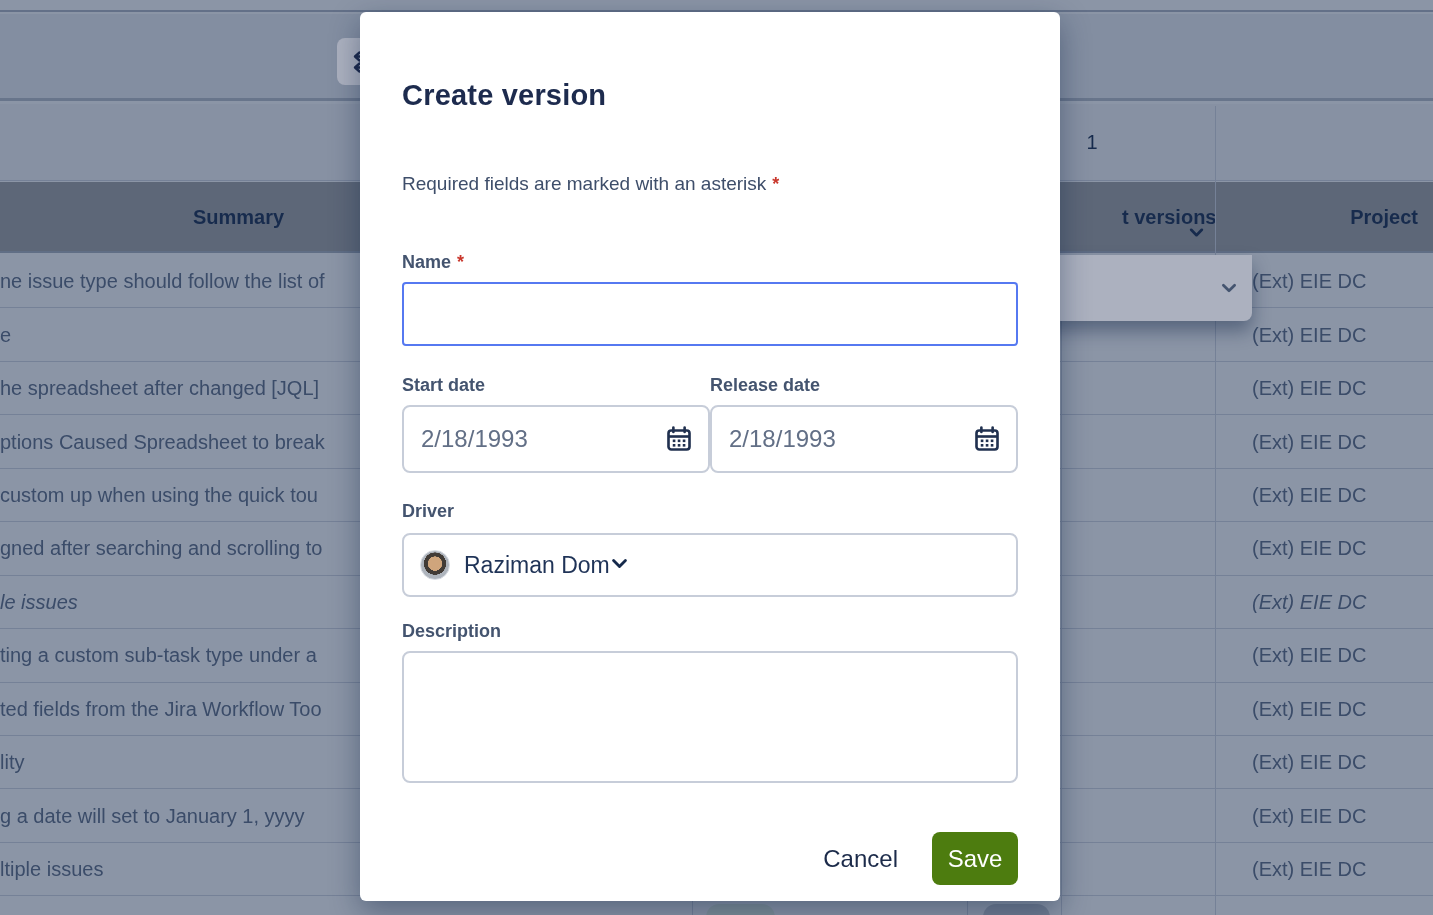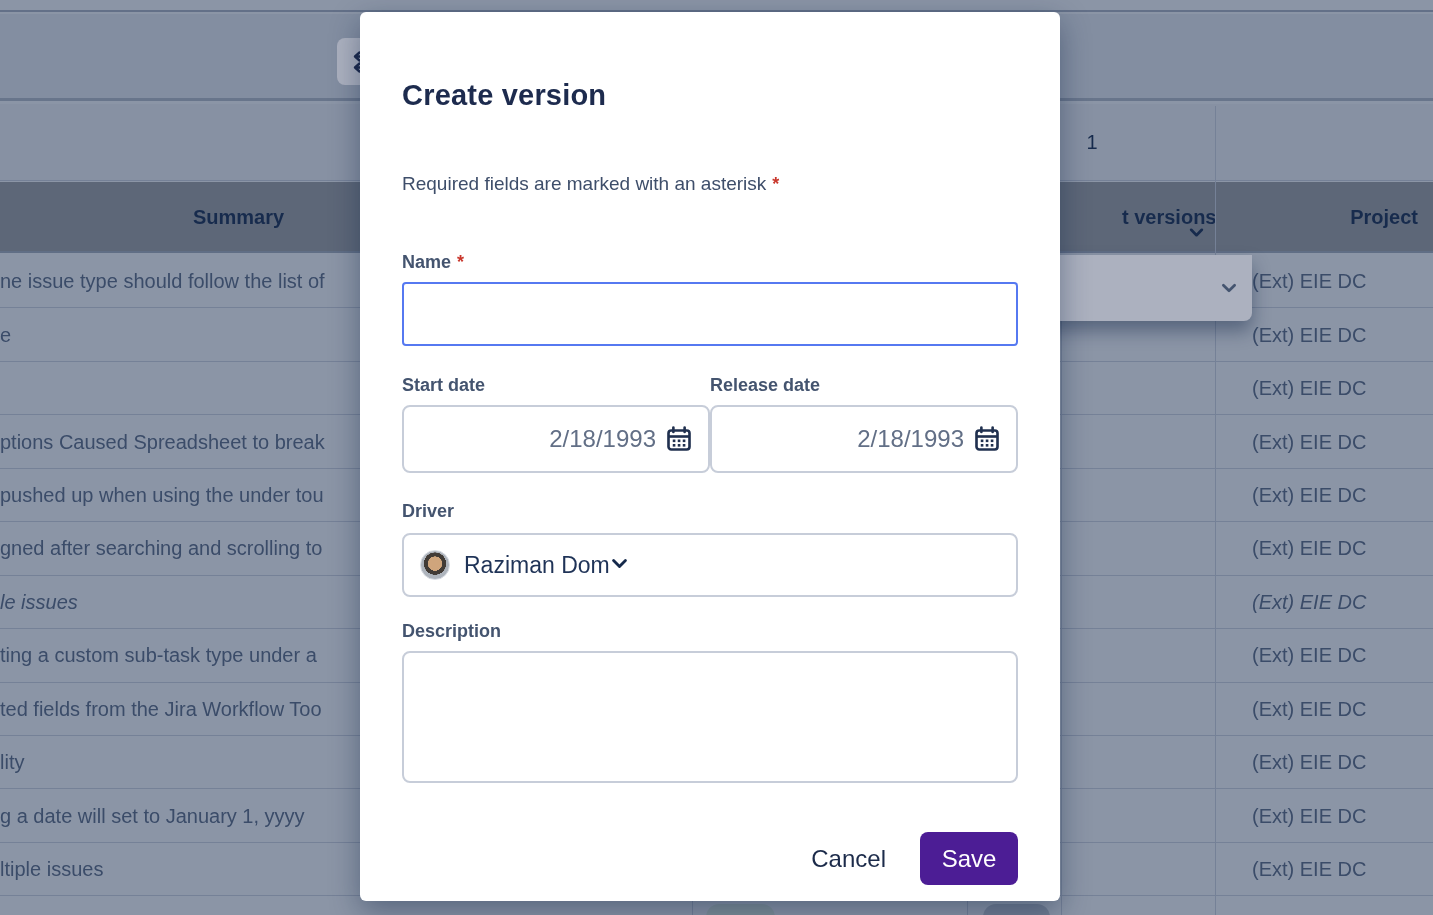--- a/index.html
+++ b/index.html
@@ -61,21 +61,21 @@
   .lbl-name { margin-top:53px; }
   .name-input {
     margin-top:8px; width:100%; height:64px; border:2px solid #5679F1; border-radius:4px;
     font-family:inherit; font-size:24px; color:#172B4D; padding:0 16px; outline:none;
   }
   .dates { display:flex; margin-top:27px; }
   .datecol { flex:1; }
   .datefield { position:relative; margin-top:8px; }
   .datefield input {
     width:100%; height:68px; border:2px solid #C7CDD9; border-radius:8px;
-    font-family:inherit; font-size:24px; color:#44546F; padding:0 52px 0 17px; outline:none;text-align:right;
+    font-family:inherit; font-size:24px; color:#44546F; padding:0 52px 0 17px; outline:none;
   }
   .datefield input::placeholder { color:#626F86; opacity:1; }
   .datefield svg { position:absolute; right:16px; top:19px; pointer-events:none; }
   .lbl-driver { margin-top:26px; }
   .select {
     margin-top:10px; width:100%; height:64px; border:2px solid #C7CDD9; border-radius:8px;
     display:flex; align-items:center; padding:0 20px 0 16px; cursor:pointer; background:#fff;
   }
   .avatar {
     width:30px; height:30px; border-radius:50%; flex:0 0 30px;
@@ -88,21 +88,21 @@
   .desc {
     margin-top:8px; width:100%; height:132px; border:2px solid #C7CDD9; border-radius:8px;
     resize:none; outline:none; font-family:inherit; font-size:20px; color:#172B4D; padding:12px 16px;
   }
   .actions { margin-top:45px; display:flex; justify-content:flex-end; align-items:center;gap:8px; }
   .btn-cancel {
     background:none; border:none; font-family:inherit; font-size:24px; color:#1C2B4A;
     padding:10px 26px; cursor:pointer; border-radius:4px;
   }
   .btn-save {
-    width:98px; height:53px; border:none; border-radius:8px; background:#4c1d95;
+    width:86px; height:53px; border:none; border-radius:8px; background:#4d7c0f;
     font-family:inherit; font-size:24px; color:#ffffff; cursor:pointer;text-align:center;
   }
 </style>
 </head>
 <body>
 
 <div class="stage">
 
   <div class="bg">
     <div class="topbar"></div>
@@ -128,30 +128,31 @@
     <span class="sum">ne issue type should follow the list of</span>
     <span class="proj">(Ext) EIE DC</span>
 
   </div>
         <div class="row" style="top: 308.45px;">
     <span class="sum">e</span>
     <span class="proj">(Ext) EIE DC</span>
 
   </div>
         <div class="row" style="top: 361.9px;">
+    <span class="sum">he spreadsheet after changed [JQL]</span>
     <span class="proj">(Ext) EIE DC</span>
 
   </div>
         <div class="row" style="top: 415.35px; padding-left: 21px;">
     <span class="sum">ptions Caused Spreadsheet to break</span>
     <span class="proj">(Ext) EIE DC</span>
 
   </div>
         <div class="row" style="top: 468.8px;">
-    <span class="sum">pushed up when using the under tou</span>
+    <span class="sum">custom up when using the quick tou</span>
     <span class="proj">(Ext) EIE DC</span>
 
   </div>
         <div class="row" style="top: 522.25px;">
     <span class="sum">gned after searching and scrolling to</span>
     <span class="proj">(Ext) EIE DC</span>
 
   </div>
         <div class="row" style="top: 575.7px; font-style: italic;">
     <span class="sum">le issues</span>

